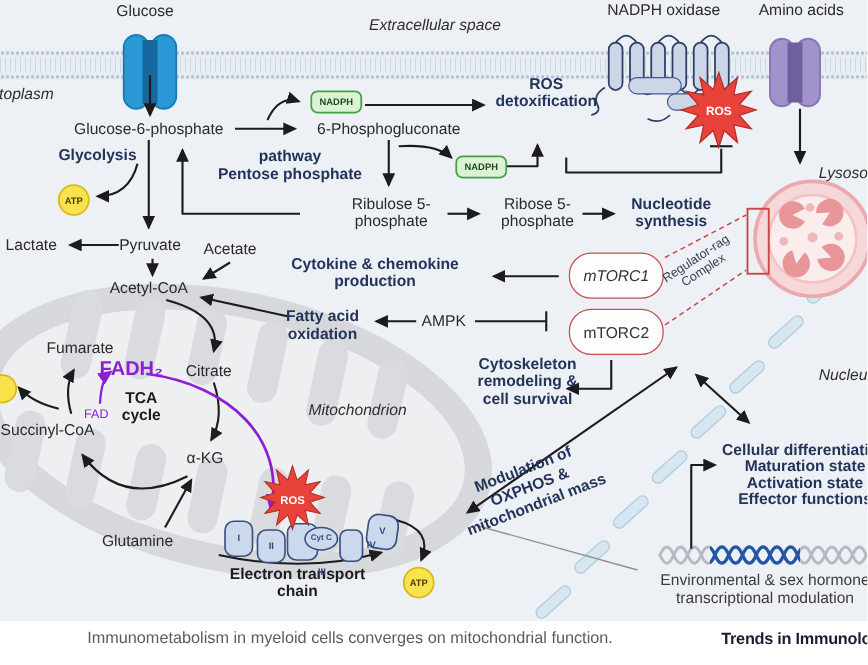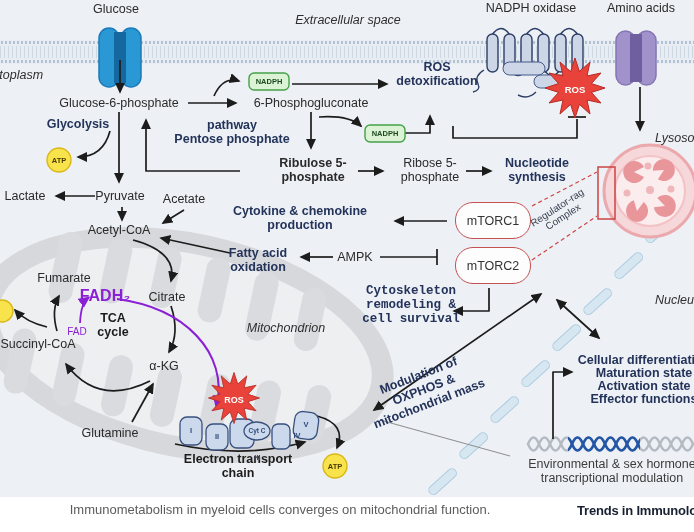--- a/index.html
+++ b/index.html
@@ -237,21 +237,21 @@
   <div class="lbl" style="left:311px;top:96px;">6-Phosphogluconate</div>
   <div class="lbl bold" style="left:78px;top:117px;">Glycolysis</div>
   <div class="lbl bold" style="left:232px;top:118px;">
     <div>pathway</div>
     <div>Pentose phosphate</div>
   </div>
   <div class="lbl bold" style="left:437px;top:60px;">
     <div>ROS</div>
     <div>detoxification</div>
   </div>
-  <div class="lbl" style="left:313px;top:156px;font-weight:bold;">
+  <div class="lbl" style="left:313px;top:156px;">
     <div>Ribulose 5-</div>
     <div>phosphate</div>
   </div>
   <div class="lbl" style="left:430px;top:156px;">
     <div>Ribose 5-</div>
     <div>phosphate</div>
   </div>
   <div class="lbl bold" style="left:537px;top:156px;">
     <div>Nucleotide</div>
     <div>synthesis</div>
@@ -264,29 +264,29 @@
   <div class="lbl bold" style="left:300px;top:204px;">
     <div>Cytokine &amp; chemokine</div>
     <div>production</div>
   </div>
   <div class="lbl bold" style="left:258px;top:246px;">
     <div>Fatty acid</div>
     <div>oxidation</div>
   </div>
   <div class="lbl" style="left:355px;top:250px;">AMPK</div>
 
-  <div class="pill" style="left:455px;top:202px;width:74px;height:35px;">mTORC1</div>
+  <div class="pill" style="left:455px;top:202px;width:74px;height:35px;font-style:italic;">mTORC1</div>
   <div class="pill" style="left:455px;top:247px;width:74px;height:35px;">mTORC2</div>
   <div class="lbl rot" style="left:560px;top:212px;">
     <div>Regulator-rag</div>
     <div>Complex</div>
   </div>
   <div class="lbl italic left" style="left:655px;top:131px;">Lysosome</div>
 
-  <div class="lbl bold" style="left:411px;top:284px;font-family:Liberation Mono, monospace;">
+  <div class="lbl bold" style="left:422px;top:284px;">
     <div>Cytoskeleton</div>
     <div>remodeling &amp;</div>
     <div>cell survival</div>
   </div>
 
   <div class="lbl italic" style="left:286px;top:321px;">Mitochondrion</div>
   <div class="lbl" style="left:64px;top:271px;">Fumarate</div>
   <div class="lbl purple" style="left:105px;top:289px;font-size:16px;font-weight:700;">FADH₂</div>
   <div class="lbl" style="left:167px;top:290px;">Citrate</div>
   <div class="lbl bold" style="left:113px;top:311px;color:#1c1c1c;">

